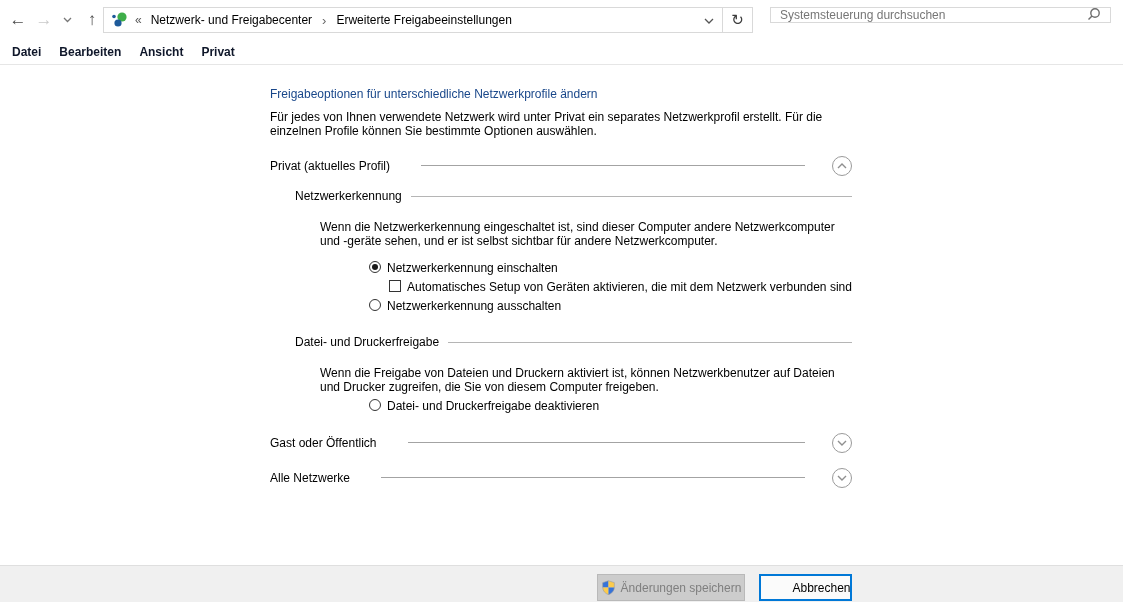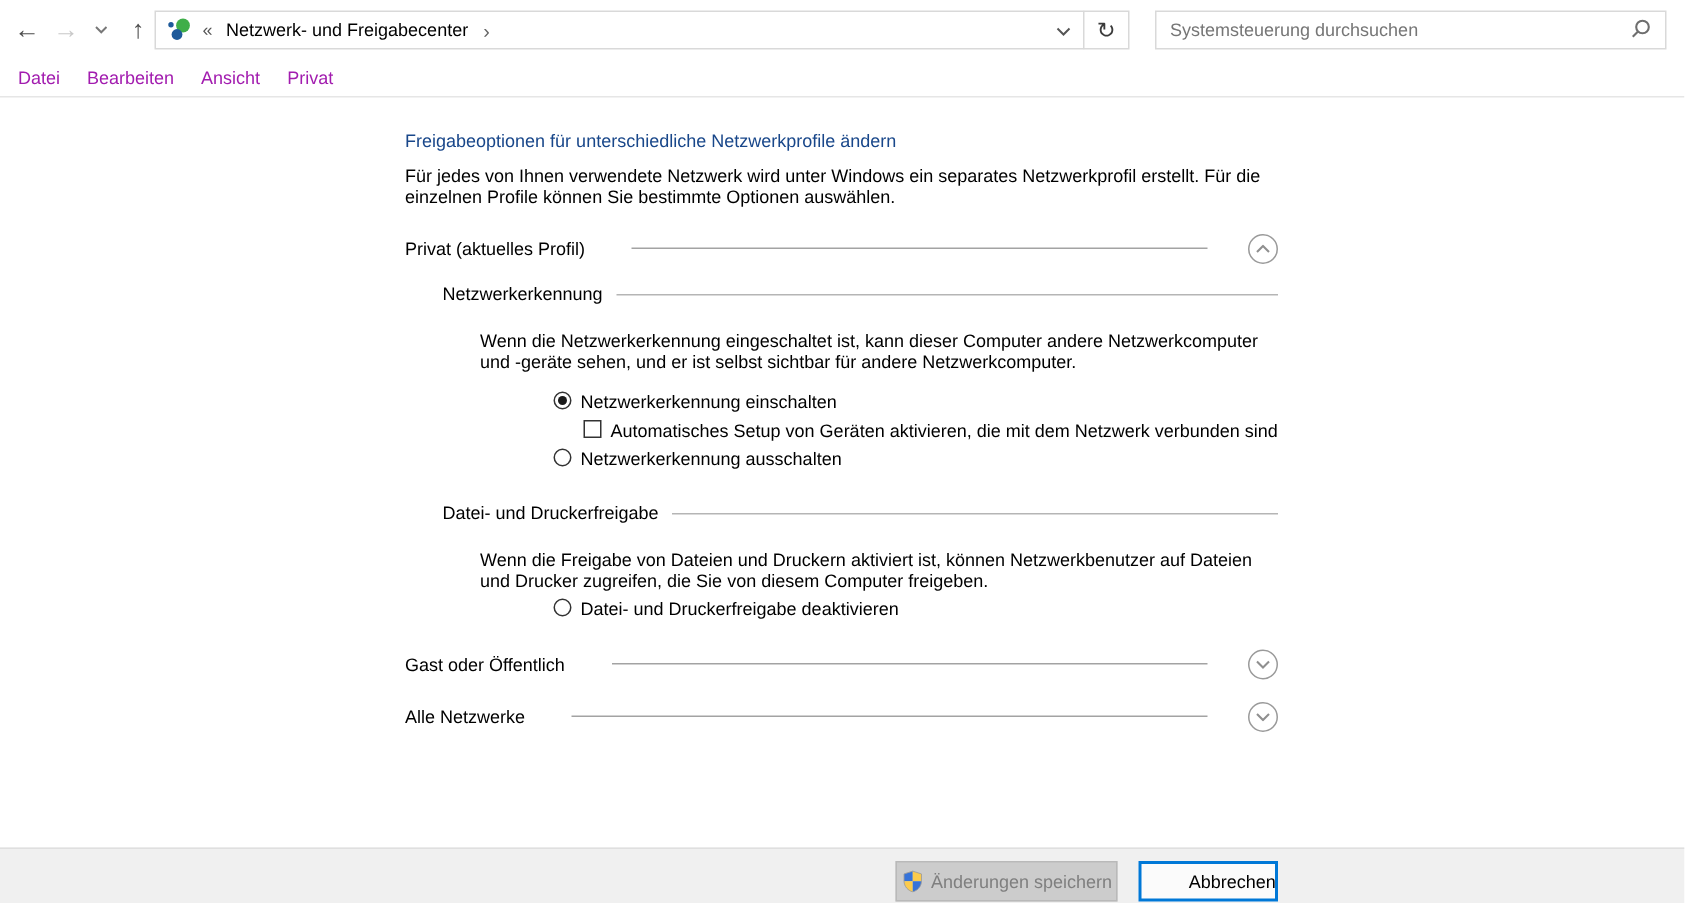--- a/index.html
+++ b/index.html
@@ -46,38 +46,38 @@
   .addr-drop { color:#555; }
 
   .refreshbar {
     position:absolute; left:722px; top:7px; width:31px; height:26px;
     border:1px solid #d9d9d9; background:#fff;
     display:flex; align-items:center; justify-content:center;
     font-size:15px; color:#3b3b3b;
   }
 
   .searchbox {
-    position:absolute; left:770px; top:7px; width:341px; height:26px;
+    position:absolute; left:770px; top:7px; width:341px; height:16px;
     border:1px solid #d9d9d9; background:#fff;
     display:flex; align-items:center; padding:0 9px;
   }
   .searchbox input {
     flex:1; border:none; outline:none; font-family:"Liberation Sans",sans-serif;
     font-size:12px; color:#000; background:transparent;
   }
   .searchbox input::placeholder { color:#767676; }
   .search-glyph { flex:0 0 auto; }
 
   
   .menubar {
     position:absolute; top:40px; left:0; right:0; height:25px;
     display:flex; align-items:center; padding-left:3px;
     border-bottom:1px solid #e6e6e6; background:#fff;
   }
-  .menu-item { padding:0 9px; line-height:24px; color:#a21caf; }
+  .menu-item { padding:0 9px; line-height:24px; color:#0f172a;font-weight:bold; }
 
   
   .content { position:absolute; top:66px; left:0; right:0; bottom:37px; background:#fff; }
   .inner { margin-left:270px; width:582px; }
 
   h1.page-title { font-size:12px; font-weight:normal; color:#19478a; margin-top:21px; letter-spacing:0; }
   .intro { margin-top:9px; line-height:14px; width:575px; }
 
   .profile-row { display:flex; align-items:center; margin-top:17px; height:21px;gap:22px; }
   .profile-row .label { white-space:nowrap; padding-right:9px; }
@@ -147,20 +147,21 @@
 
   <div class="addressbar">
     <svg class="addr-icon" viewBox="0 0 20 18">
       <circle cx="4" cy="5.5" r="1.8" fill="#1e5a9a"></circle>
       <circle cx="12" cy="6" r="4.6" fill="#3fae49"></circle>
       <circle cx="8" cy="12" r="3.6" fill="#1e5a9a"></circle>
     </svg>
     <span class="addr-prefix">«</span>
     <span class="crumb">Netzwerk- und Freigabecenter</span>
     <span class="crumb-sep">›</span>
+    <span class="crumb">Erweiterte Freigabeeinstellungen</span>
     <span class="addr-spacer"></span>
     <span class="addr-drop">
       <svg width="10" height="6" viewBox="0 0 10 6">
           <polyline points="1,1 5,5 9,1" fill="none" stroke="#555" stroke-width="1.3"></polyline>
         </svg>
     </span>
   </div>
 
   <div class="refreshbar">
     <span>↻</span>
@@ -180,39 +181,39 @@
 <div class="menubar">
   <span class="menu-item">Datei</span>
   <span class="menu-item">Bearbeiten</span>
   <span class="menu-item">Ansicht</span>
   <span class="menu-item">Privat</span>
 </div>
 
 <div class="content">
   <div class="inner">
     <h1 class="page-title">Freigabeoptionen für unterschiedliche Netzwerkprofile ändern</h1>
-    <p class="intro">Für jedes von Ihnen verwendete Netzwerk wird unter Windows ein separates Netzwerkprofil erstellt. Für die einzelnen Profile können Sie bestimmte Optionen auswählen.</p>
+    <p class="intro">Für jedes von Ihnen verwendete Netzwerk wird unter Privat ein separates Netzwerkprofil erstellt. Für die einzelnen Profile können Sie bestimmte Optionen auswählen.</p>
 
     <div class="profile-row">
       <span class="label">Privat (aktuelles Profil)</span>
       <span class="rule"></span>
       <span class="disclosure expanded">
         <svg width="10" height="6" viewBox="0 0 10 6">
             <polyline points="1,1 5,5 9,1" fill="none" stroke="#8f8f8f" stroke-width="1.4"></polyline>
           </svg>
       </span>
     </div>
 
     <div class="section-body">
 
       <div class="sub-row">
         <span class="label">Netzwerkerkennung</span>
         <span class="rule"></span>
       </div>
-      <p class="desc">Wenn die Netzwerkerkennung eingeschaltet ist, kann dieser Computer andere Netzwerkcomputer und -geräte sehen, und er ist selbst sichtbar für andere Netzwerkcomputer.</p>
+      <p class="desc">Wenn die Netzwerkerkennung eingeschaltet ist, sind dieser Computer andere Netzwerkcomputer und -geräte sehen, und er ist selbst sichtbar für andere Netzwerkcomputer.</p>
 
       <div class="opt-row" style="margin-top:13px;">
         <span class="radio checked"></span>
         <span class="ctrl-label">Netzwerkerkennung einschalten</span>
       </div>
       <div class="opt-row indented">
         <span class="checkbox"></span>
         <span class="ctrl-label">Automatisches Setup von Geräten aktivieren, die mit dem Netzwerk verbunden sind</span>
       </div>
       <div class="opt-row">

